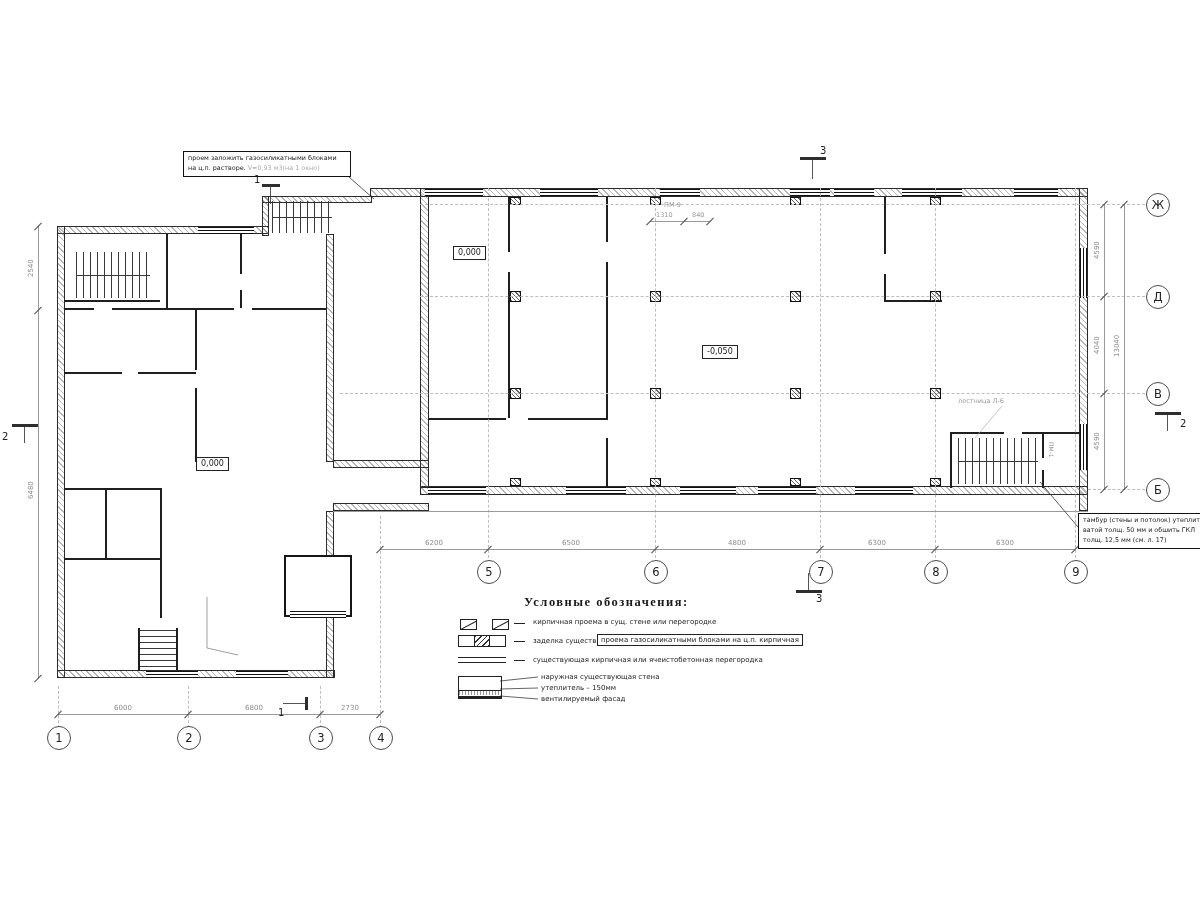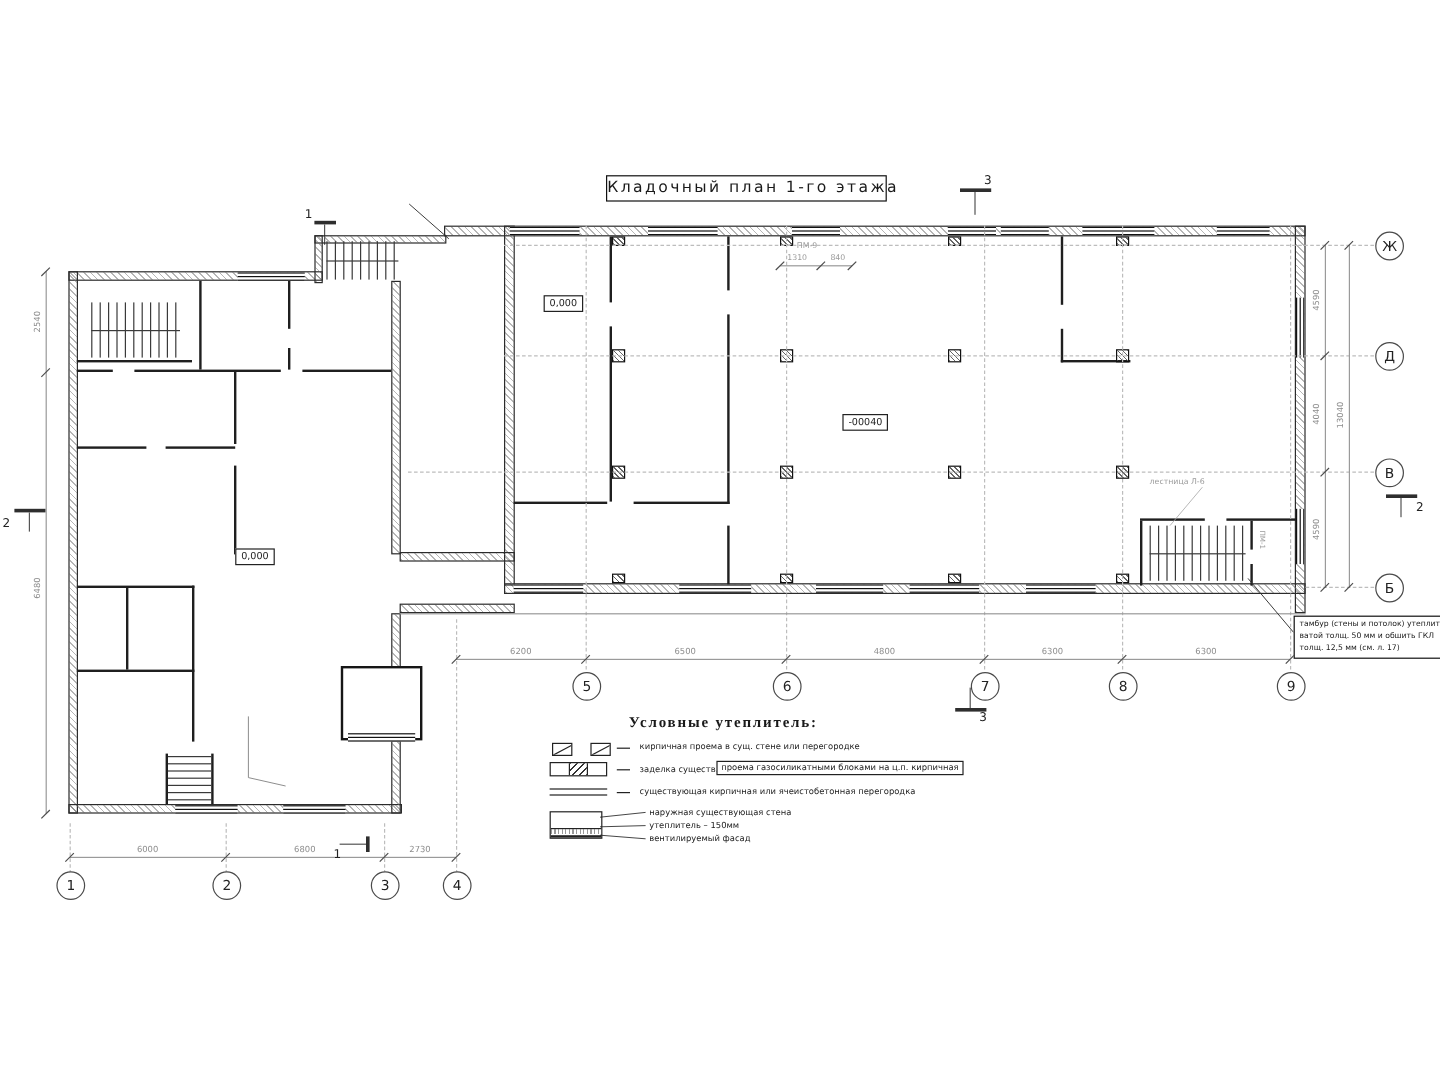--- a/index.html
+++ b/index.html
@@ -64,31 +64,35 @@
   <svg class="ov" width="1200" height="900">
     <line x1="341" y1="170" x2="374" y2="199" stroke="#333" stroke-width="0.8"></line>
     <line x1="1078" y1="527" x2="1040" y2="482" stroke="#333" stroke-width="0.8"></line>
     <line x1="1002" y1="406" x2="975" y2="438" stroke="#aaa" stroke-width="0.7"></line>
     <polyline points="207,597 207,648 238,655" fill="none" stroke="#777" stroke-width="0.7"></polyline>
     <line x1="500" y1="681" x2="538" y2="677" stroke="#222" stroke-width="0.7"></line>
     <line x1="500" y1="689" x2="538" y2="688" stroke="#222" stroke-width="0.7"></line>
     <line x1="500" y1="696" x2="538" y2="699" stroke="#222" stroke-width="0.7"></line>
   </svg>
 
-  <div class="abs txt titlebox" style="left:505px;top:146px;width:232px;height:20px">Кладочный план 1-го этажа</div>
-
+
+  <div class="abs txt note" style="left:183px;top:151px;width:158px">
+    <div>проем заложить газосиликатными блоками</div>
+    <div><span>на ц.п. растворе.</span>
+      <span class="gray">V=0,93 м3(на 1 окно)</span></div>
+  </div>
 
   <div class="abs txt note" style="left:1078px;top:513px;width:132px">
     <div>тамбур (стены и потолок) утеплить</div>
     <div>ватой толщ. 50 мм и обшить ГКЛ</div>
     <div>толщ. 12,5 мм (см. л. 17)</div>
   </div>
 
   <div class="abs txt elev" style="left:453px;top:246px">0,000</div>
-  <div class="abs txt elev" style="left:702px;top:345px">-00040</div>
+  <div class="abs txt elev" style="left:702px;top:345px">-0,050</div>
   <div class="abs txt elev" style="left:196px;top:457px">0,000</div>
 
   <div class="abs txt graylabel" style="left:664px;top:202px">ПМ-9</div>
   <div class="abs txt graylabel" style="left:656px;top:212px">1310</div>
   <div class="abs txt graylabel" style="left:692px;top:212px">840</div>
   <div class="abs txt graylabel" style="left:958px;top:398px">лестница Л-6</div>
   <div class="abs txt graylabel-v" style="left:1048px;top:442px">ПМ-1</div>
 
   <div class="abs txt axcirc" style="left:47px;top:726px">1</div>
   <div class="abs txt axcirc" style="left:177px;top:726px">2</div>
@@ -136,21 +140,21 @@
   <div class="abs sbv" style="left:283px;top:703px;width:24px;height:1px"></div>
   <div class="abs sb" style="left:305px;top:697px;width:3px;height:13px"></div>
   <div class="abs txt seclabel" style="left:278px;top:708px">1</div>
   <div class="abs sb" style="left:12px;top:424px;width:26px;height:3px"></div>
   <div class="abs sbv" style="left:24px;top:427px;width:1px;height:16px"></div>
   <div class="abs txt seclabel" style="left:2px;top:432px">2</div>
   <div class="abs sb" style="left:1155px;top:412px;width:26px;height:3px"></div>
   <div class="abs sbv" style="left:1167px;top:415px;width:1px;height:16px"></div>
   <div class="abs txt seclabel" style="left:1180px;top:419px">2</div>
 
-  <div class="abs txt lg-head" style="left:524px;top:595px">Условные утеплитель:</div>
+  <div class="abs txt lg-head" style="left:524px;top:595px">Условные обозначения:</div>
   <div class="abs sym-d" style="left:460px;top:619px;width:15px;height:9px"></div>
   <div class="abs sym-d" style="left:492px;top:619px;width:15px;height:9px"></div>
   <div class="abs lg-dash" style="left:514px;top:623px;width:11px"></div>
   <div class="abs txt lg-text" style="left:533px;top:618px">кирпичная проема  в сущ. стене  или перегородке</div>
   <div class="abs sym-cells" style="left:458px;top:635px;width:48px;height:12px">
     <span class="c"></span>
       <span class="c ch"></span>
       <span class="c"></span>
   </div>
   <div class="abs lg-dash" style="left:514px;top:641px;width:11px"></div>

